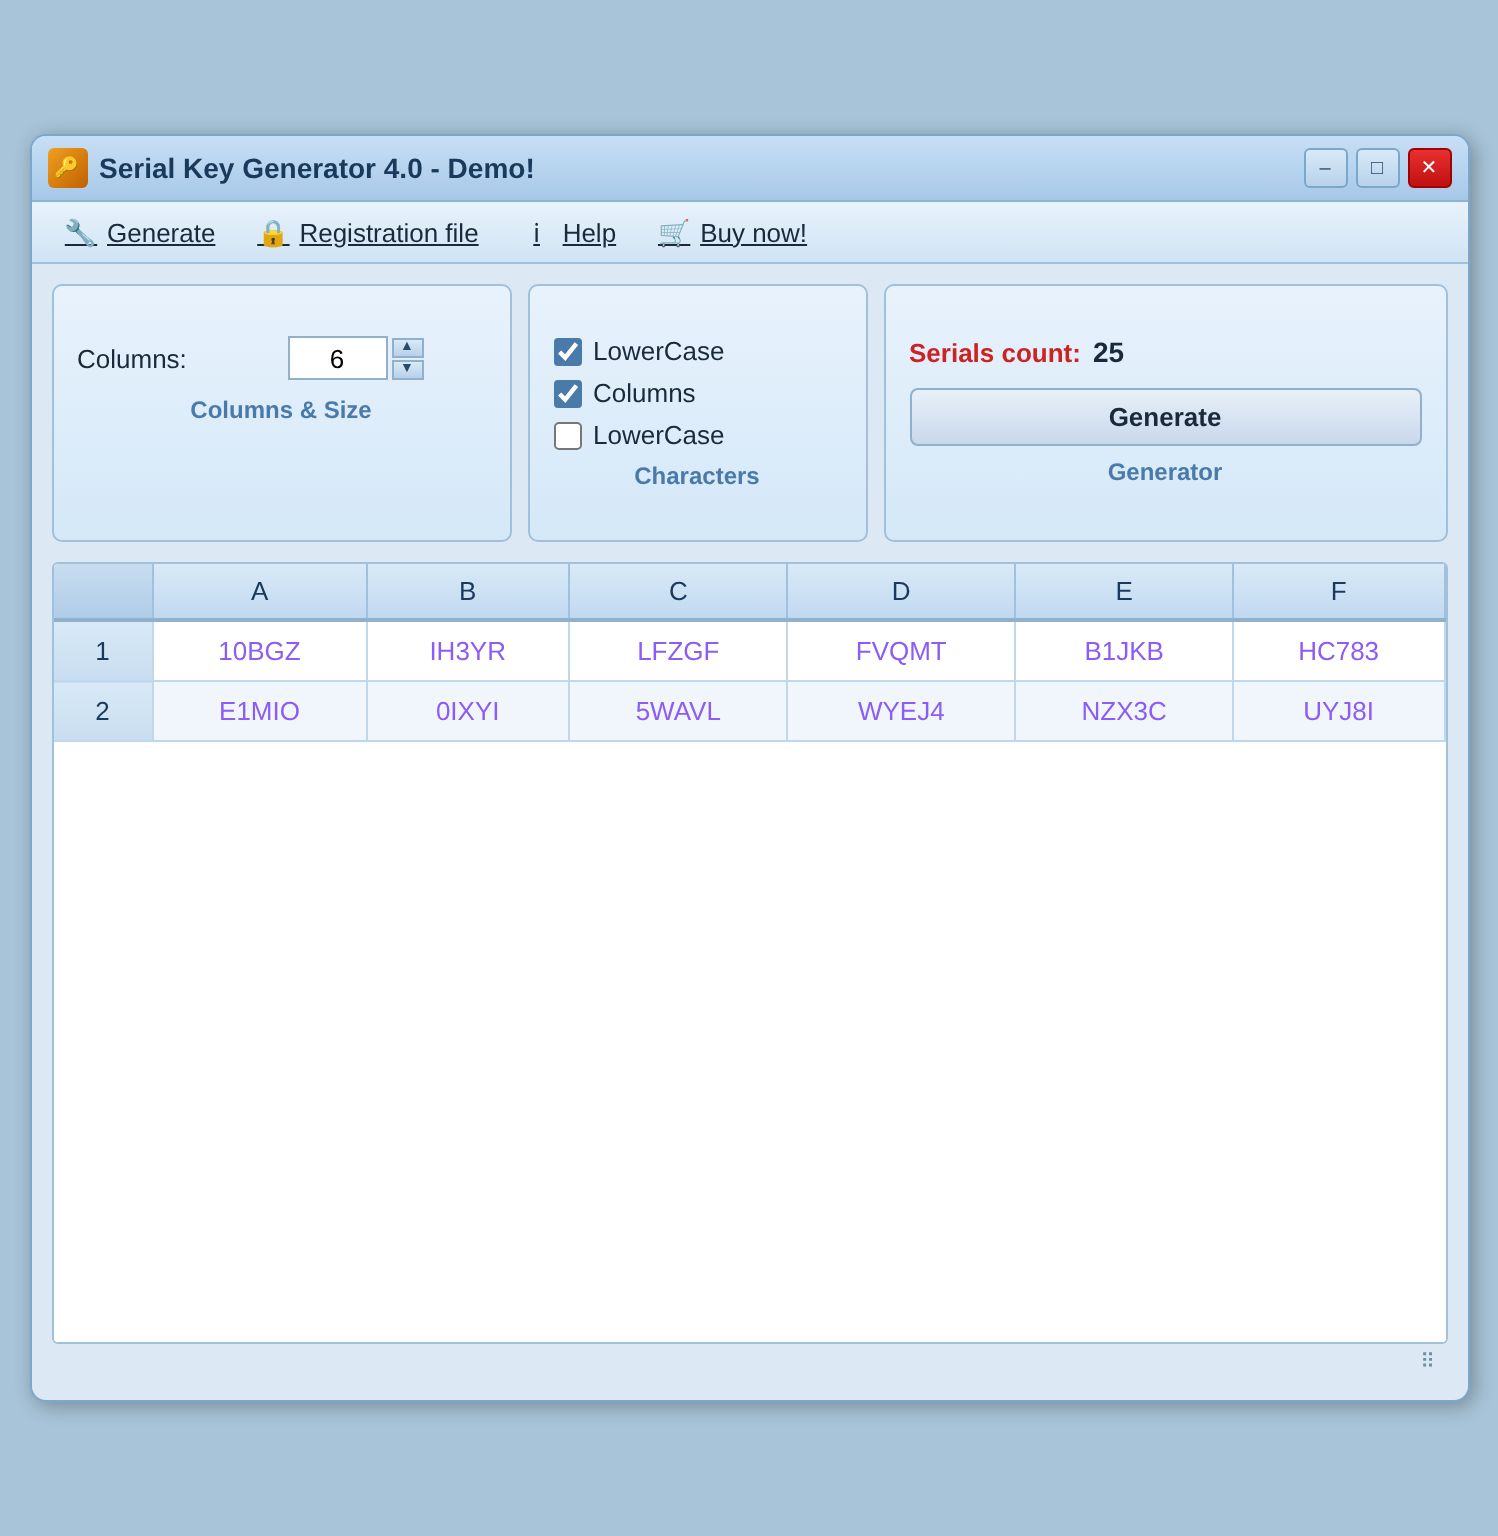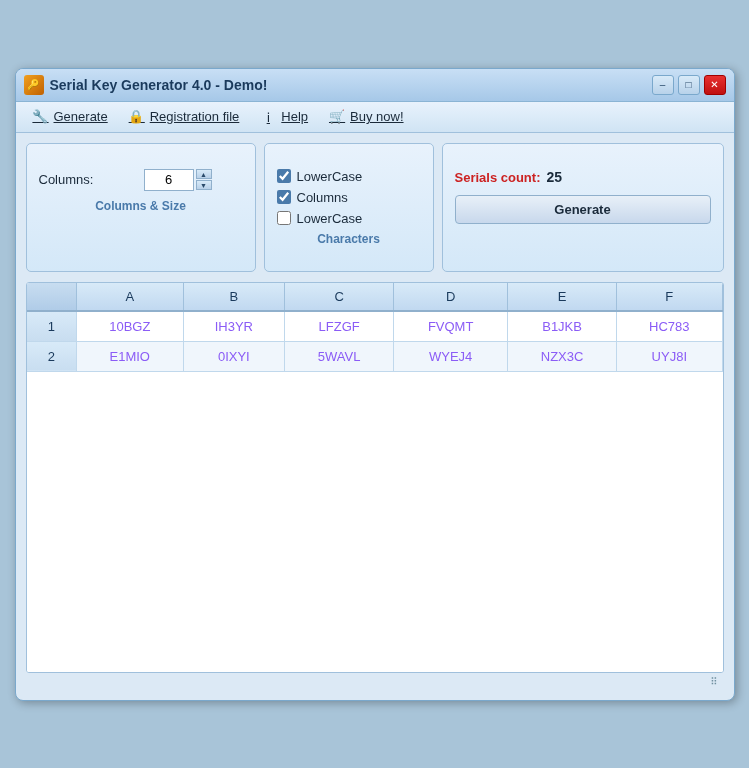--- a/index.html
+++ b/index.html
@@ -366,20 +366,21 @@
         </div>
         <div class="panel-label">Characters</div>
       </div>
 
       <div class="panel-box panel-generator">
         <div class="serials-count-row">
           <span class="serials-count-label">Serials count:</span>
           <span class="serials-count-value">25</span>
         </div>
         <button class="generate-btn">Generate</button>
+        <div class="panel-label">Generator</div>
       </div>
 
     </div>
 
     <div class="table-container">
       <table>
         <thead>
           <tr>
             <th></th>
             <th>A</th>

